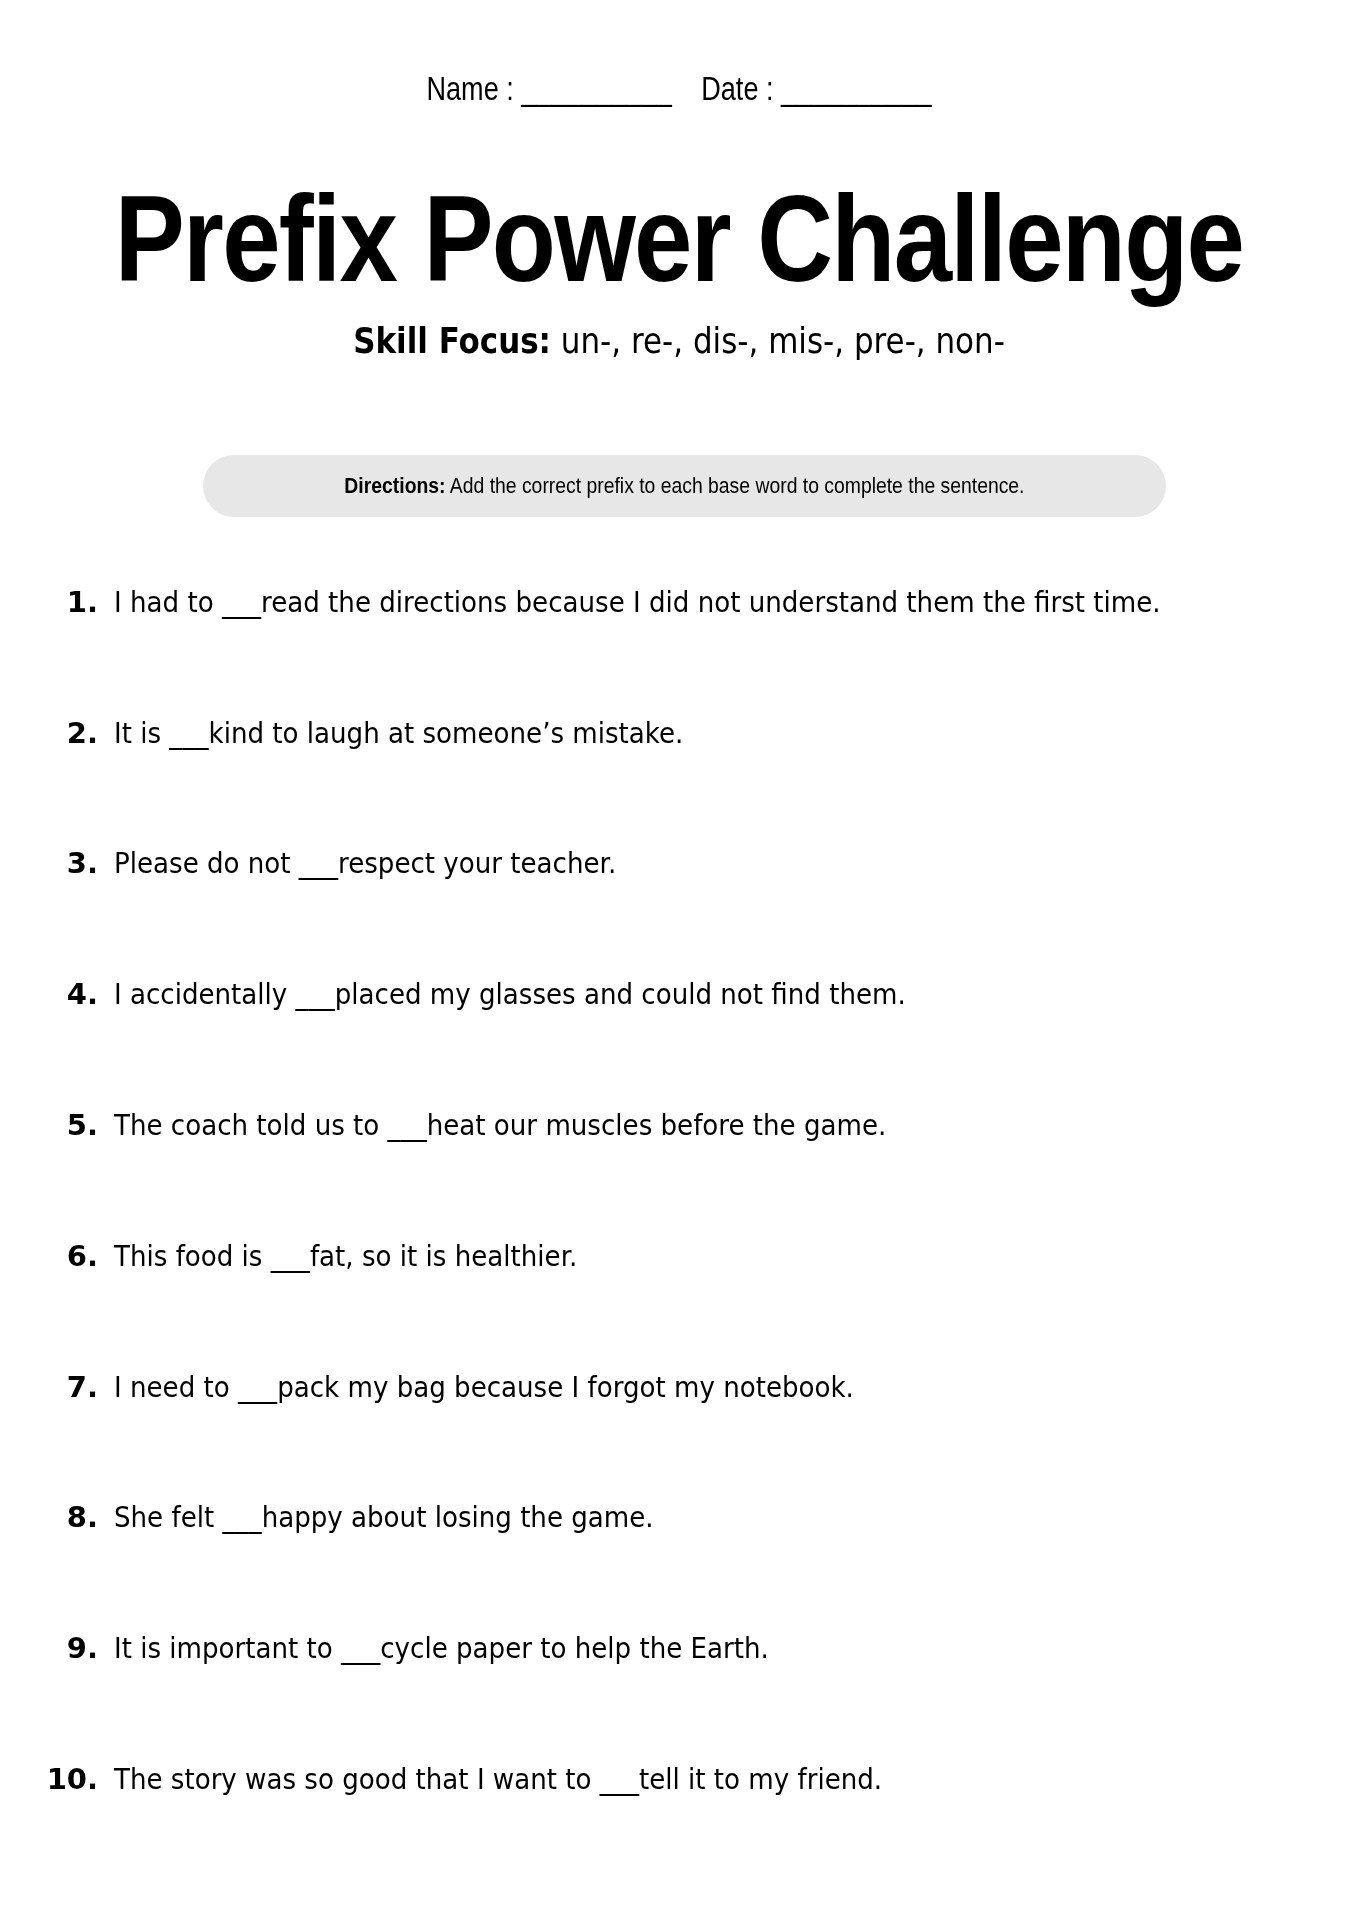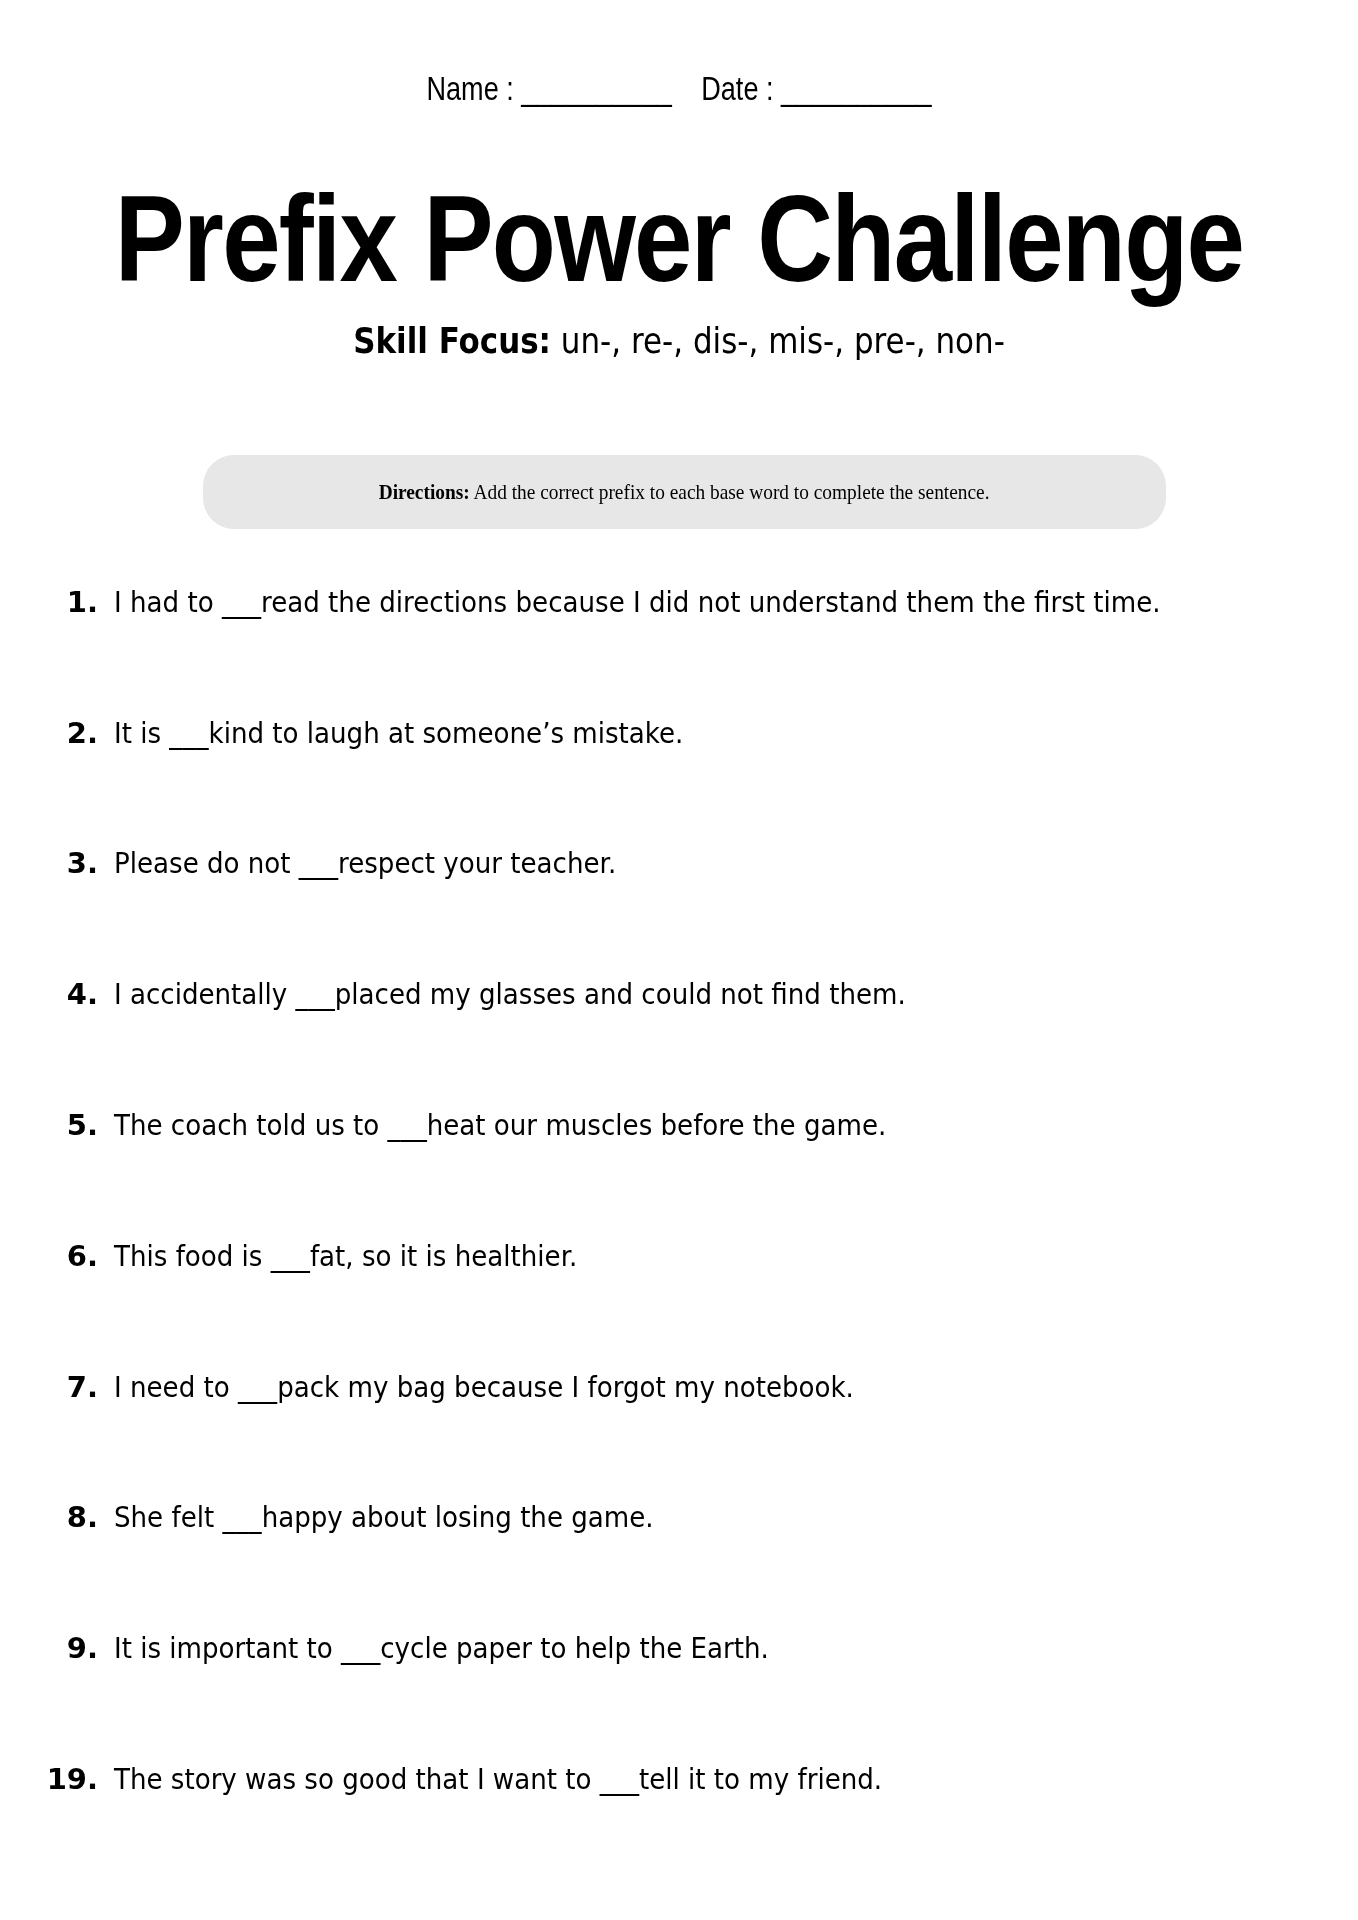--- a/index.html
+++ b/index.html
@@ -3,21 +3,21 @@
 <meta charset="utf-8">
 <style>
   html, body { margin:0; padding:0; background:#ffffff; }
   body { width:1358px; height:1920px; position:relative; overflow:hidden; color:#000; font-family:"DejaVu Sans", sans-serif; }
   .header { position:absolute; top:70px; left:0; width:1358px; text-align:center; font-family:"Liberation Sans", sans-serif; font-size:33px; font-weight:400; transform:scaleX(0.82); }
   .header span { display:inline-block; }
   .header .gap { width:36px; }
   .title { position:absolute; top:178px; left:0; width:1358px; text-align:center; font-family:"Liberation Sans", sans-serif; font-weight:700; font-size:122px; letter-spacing:-2px; line-height:1; transform:scaleX(0.86); }
   .skill { position:absolute; top:320px; left:0; width:1358px; text-align:center; font-family:"DejaVu Sans", sans-serif; font-size:36px; transform:scaleX(0.86); }
   .skill b { font-weight:700; }
-  .directions { position:absolute; left:203px; top:455px; width:963px; height:74px; border-radius:31px; background:#e7e7e7; display:flex; align-items:center; justify-content:center; font-family:Liberation Serif, serif; font-size:22px; }
+  .directions { position:absolute; left:203px; top:455px; width:963px; height:62px; border-radius:31px; background:#e7e7e7; display:flex; align-items:center; justify-content:center; font-family:Liberation Sans, sans-serif; font-size:22px; }
   .directions .inner { transform:scaleX(0.88); white-space:nowrap; }
   .directions b { font-weight:700; }
   .q { position:absolute; left:0; height:40px; display:flex; align-items:baseline; font-family:"DejaVu Sans", sans-serif; font-size:29px; white-space:nowrap; }
   .q .num { width:114px; text-align:right; font-weight:700; padding-right:16px; box-sizing:border-box; }
   .q .txt { transform-origin:left center; transform:scaleX(0.9); display:inline-block; }
 </style>
 </head>
 <body>
 
 <div class="header">
@@ -68,15 +68,15 @@
   </div>
 <div class="q" style="top:1500px">
     <span class="num">8.</span>
     <span class="txt">She felt ___happy about losing the game.</span>
   </div>
 <div class="q" style="top:1631px">
     <span class="num">9.</span>
     <span class="txt">It is important to ___cycle paper to help the Earth.</span>
   </div>
 <div class="q" style="top:1762px">
-    <span class="num">19.</span>
+    <span class="num">10.</span>
     <span class="txt">The story was so good that I want to ___tell it to my friend.</span>
   </div>
 
 </body></html>

